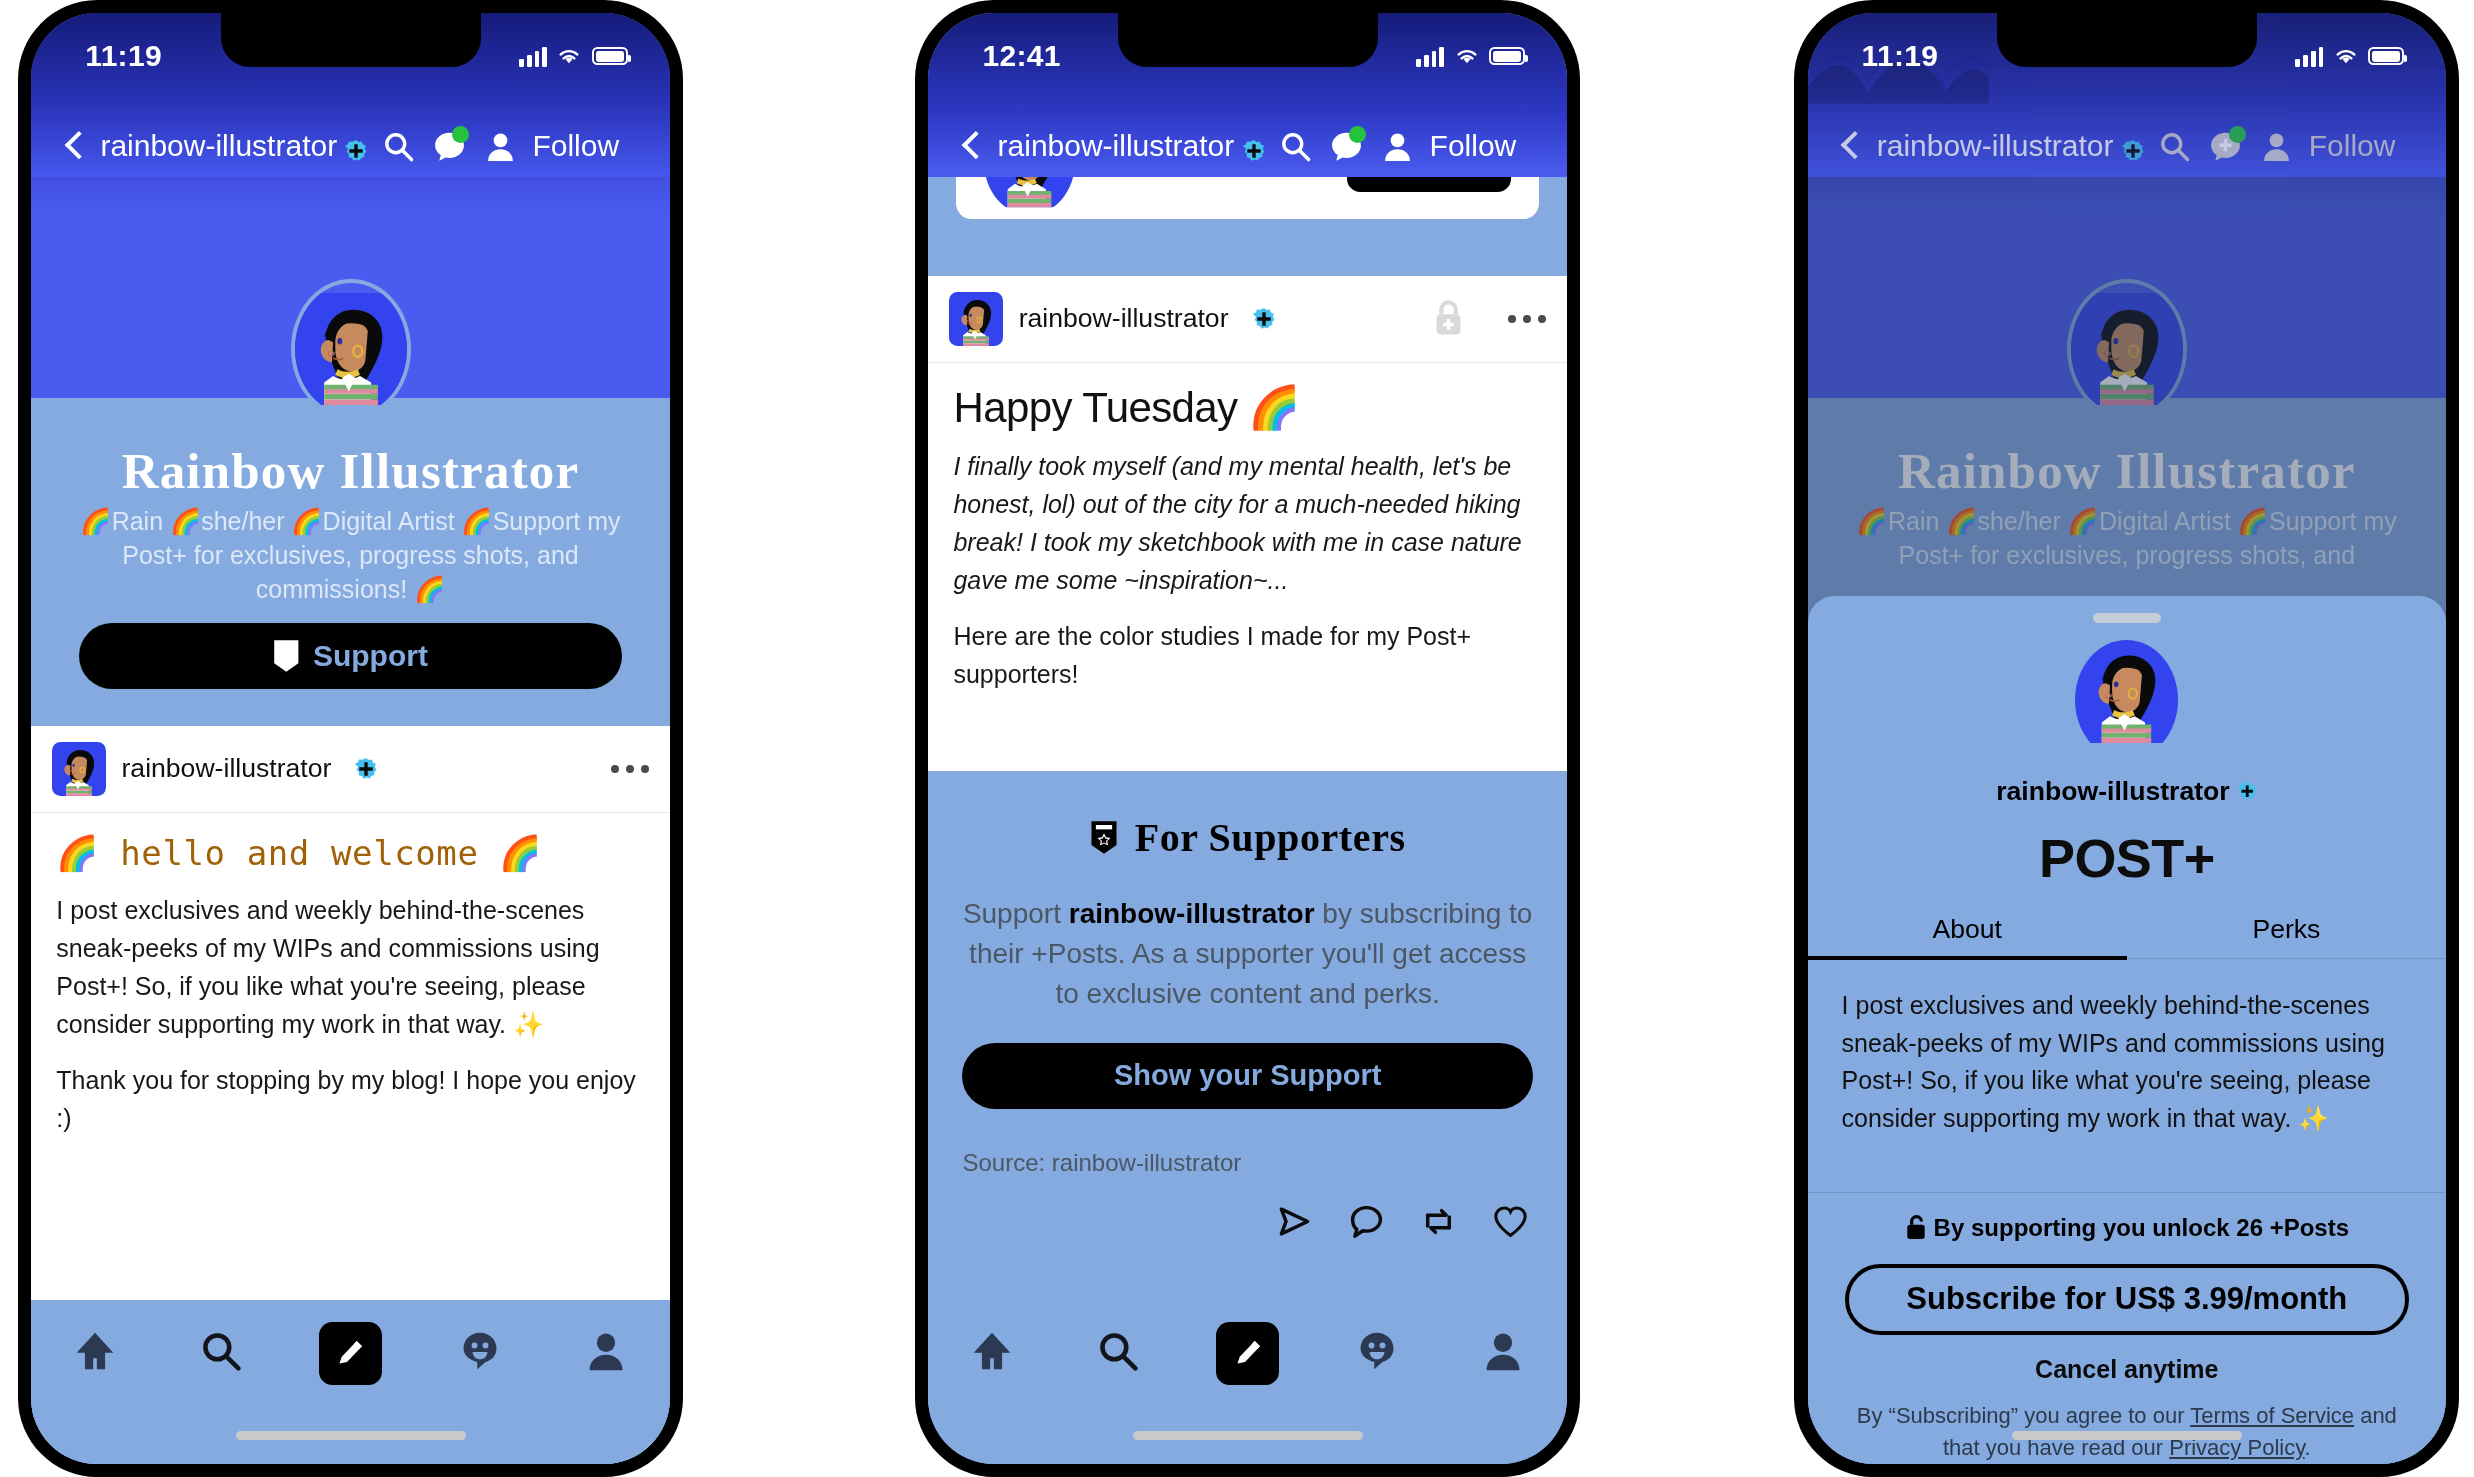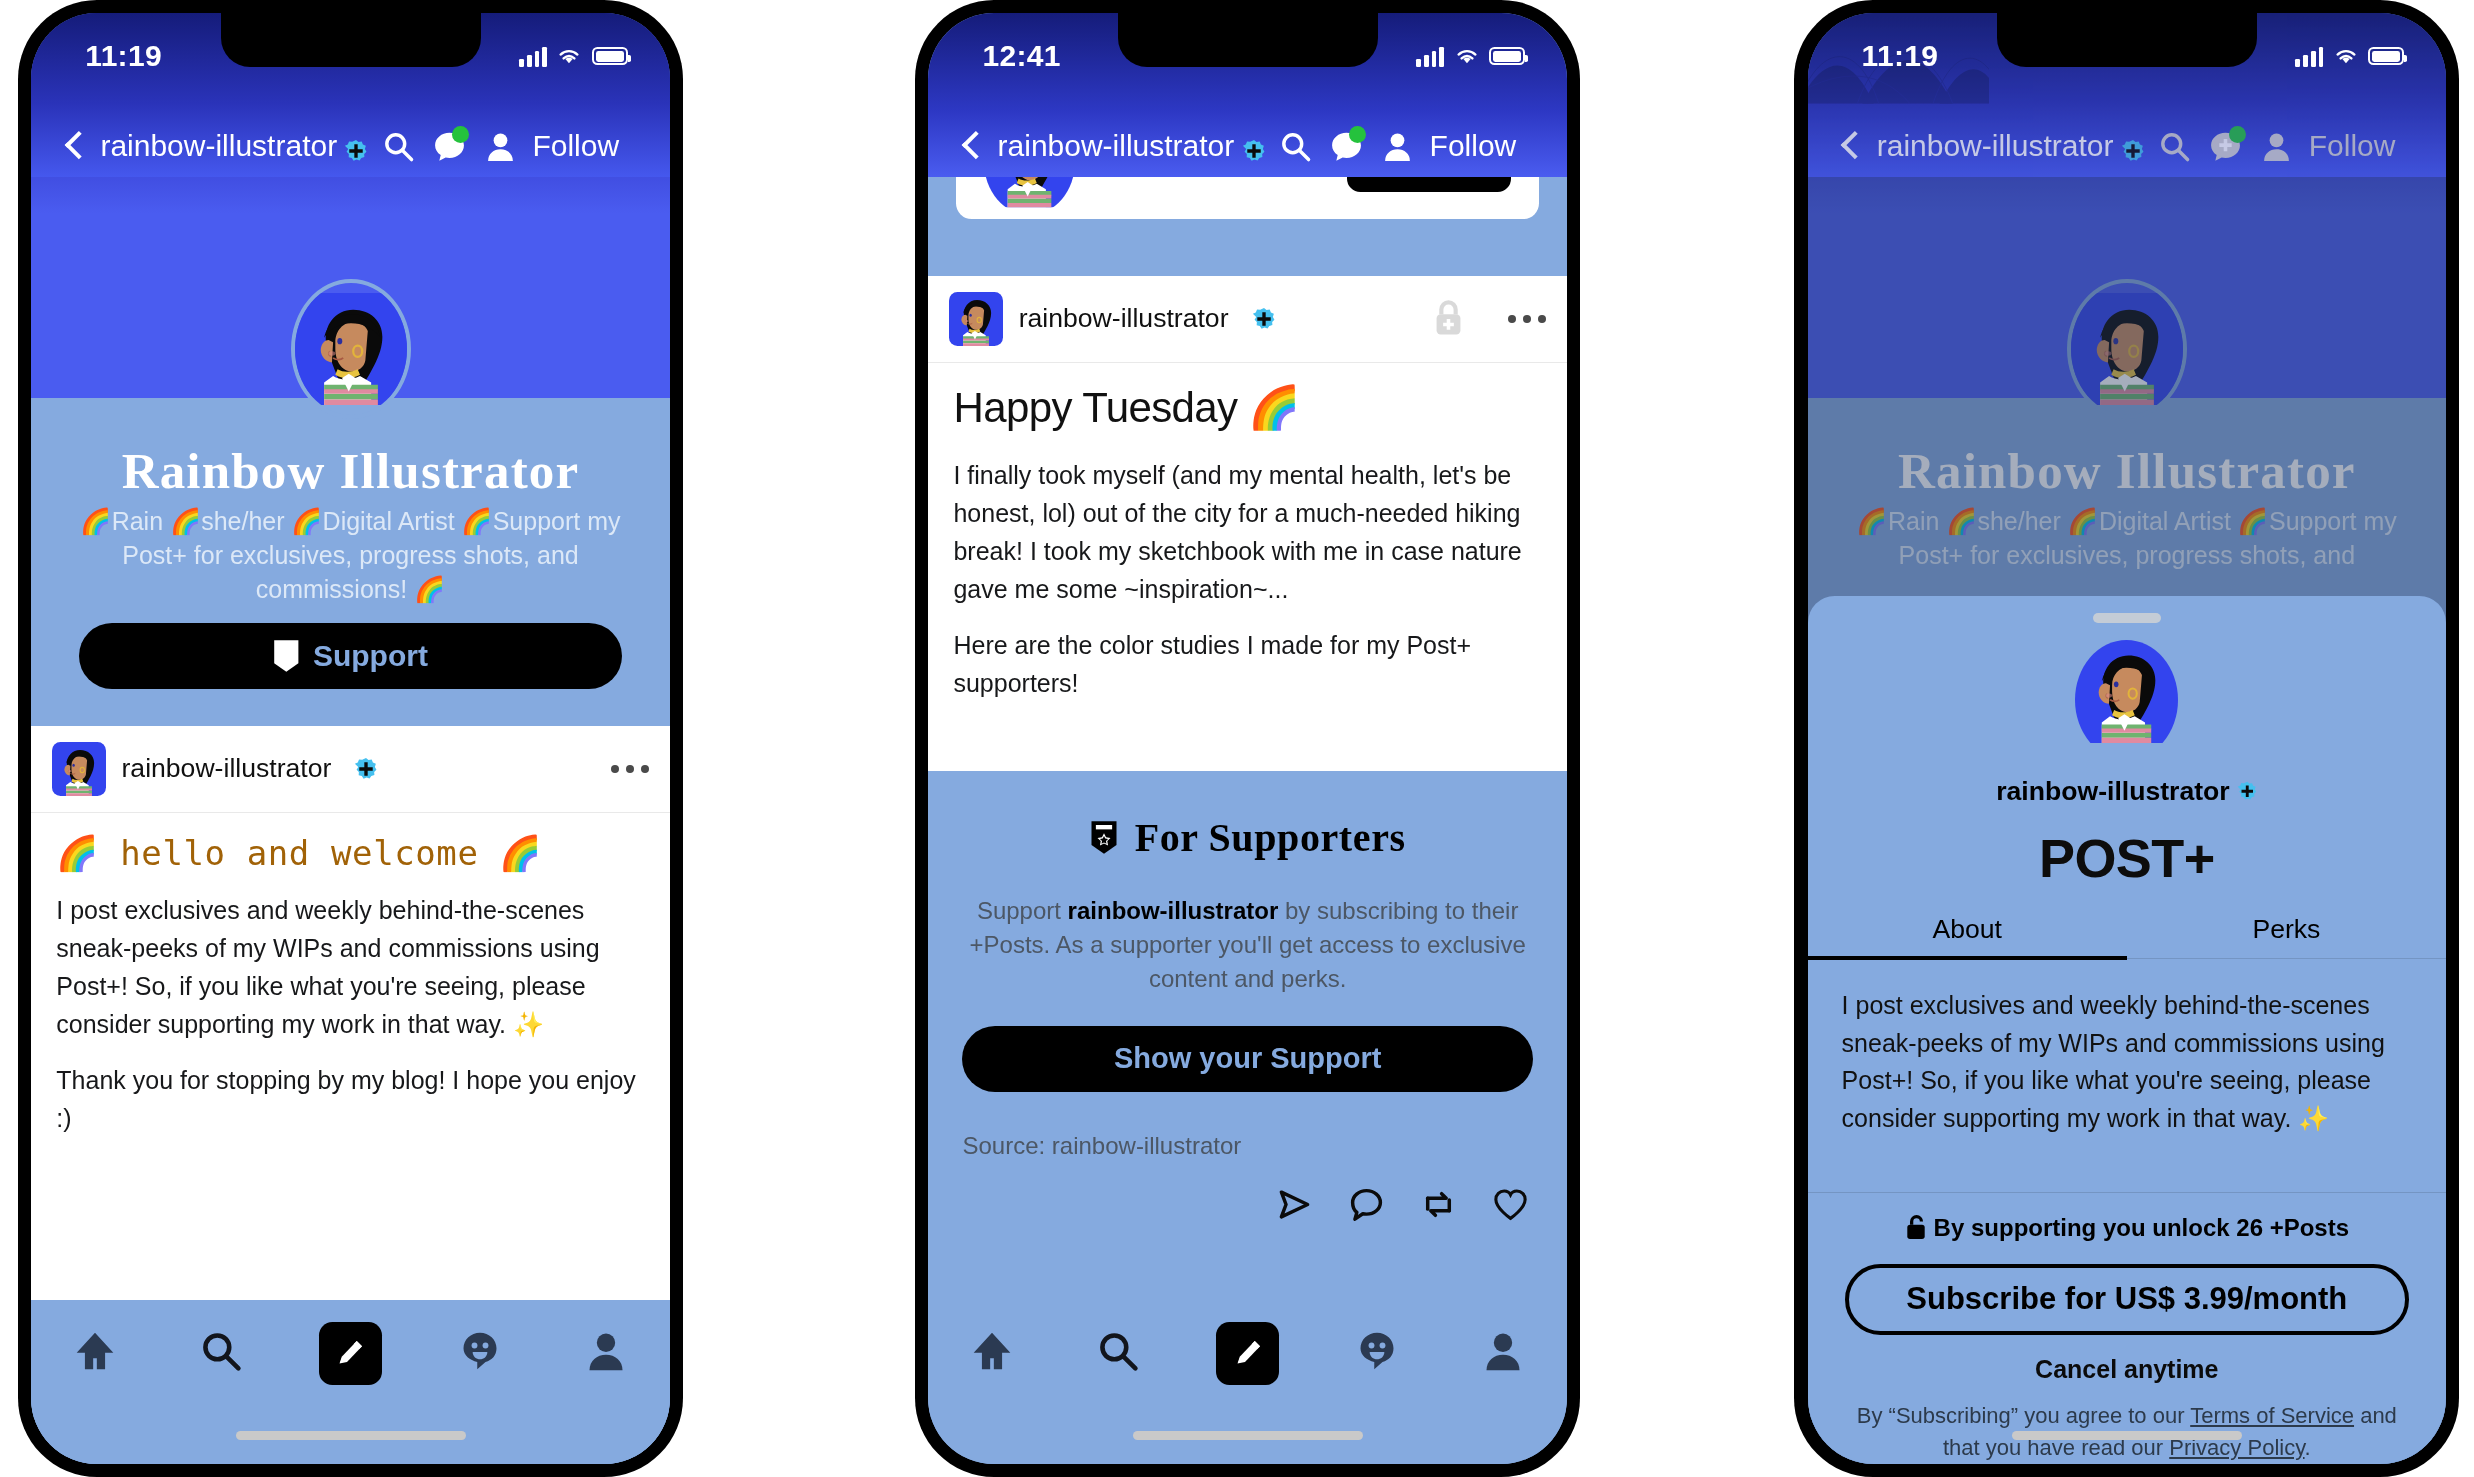--- a/index.html
+++ b/index.html
@@ -187,21 +187,21 @@
 
   .post-body { padding: 20.5px 25px 24px 25px; }
   .post-title-fancy {
     font-family: "DejaVu Sans Mono", monospace;
     font-size: 34px; color:#a16207; letter-spacing:0.6px; white-space: nowrap;
   }
   .post-title-plain {
     font-size: 42px; color:#111; font-weight: 400; letter-spacing:-0.6px;
   }
   .post-p { font-size: 25px; line-height: 1.52; color:#17181a; margin-top: 18px; }
-  .post-p.first { margin-top: 24px; }
+  .post-p.first { margin-top: 15px; font-style: italic; }
 
   
   .tabbar {
     position:absolute; left:0; right:0; bottom:0;
     height: 164px; background:#85AADF;
     display:flex; align-items:flex-start; justify-content:space-around;
     padding-top: 22px;
     z-index: 30;
   }
   .tabbar .tab { width: 58px; height: 58px; cursor:pointer; display:flex; align-items:center; justify-content:center;}
@@ -234,21 +234,21 @@
     position:absolute; left:0; right:0;
     background:#85AADF; padding: 42px 34px 0 34px;
     text-align:center;
   }
   .sup-head {
     display:flex; align-items:center; justify-content:center; gap: 17px;
     font-family:"Liberation Serif", serif; font-weight:700;
     font-size: 40px; color:#000; letter-spacing: 0.6px;
   }
   .sup-head .shield { width: 28px; height: 35px; }
-  .sup-desc { margin-top: 33px; font-size: 24px; line-height:1.42; color:#4c5765; }
+  .sup-desc { margin-top: 33px; font-size: 28px; line-height:1.42; color:#4c5765; }
   .sup-desc b { color:#000; font-weight:700; }
   .show-support {
     margin-top: 29px; height: 66px; background:#000; border-radius: 36px;
     display:flex; align-items:center; justify-content:center; cursor:pointer;
   }
   .show-support span { color:#85AADF; font-size:29px; font-weight:700; }
   .source-line { margin-top: 40px; text-align:left; font-size: 24px; color:#4c5765; }
   .post-actions { margin-top: 26.6px; display:flex; justify-content:flex-end; gap: 35px; padding-right: 3.6px;}
   .post-actions .act { width: 37px; height: 37px; cursor:pointer;}
   .post-actions .act svg { width:100%;height:100%;display:block; }

